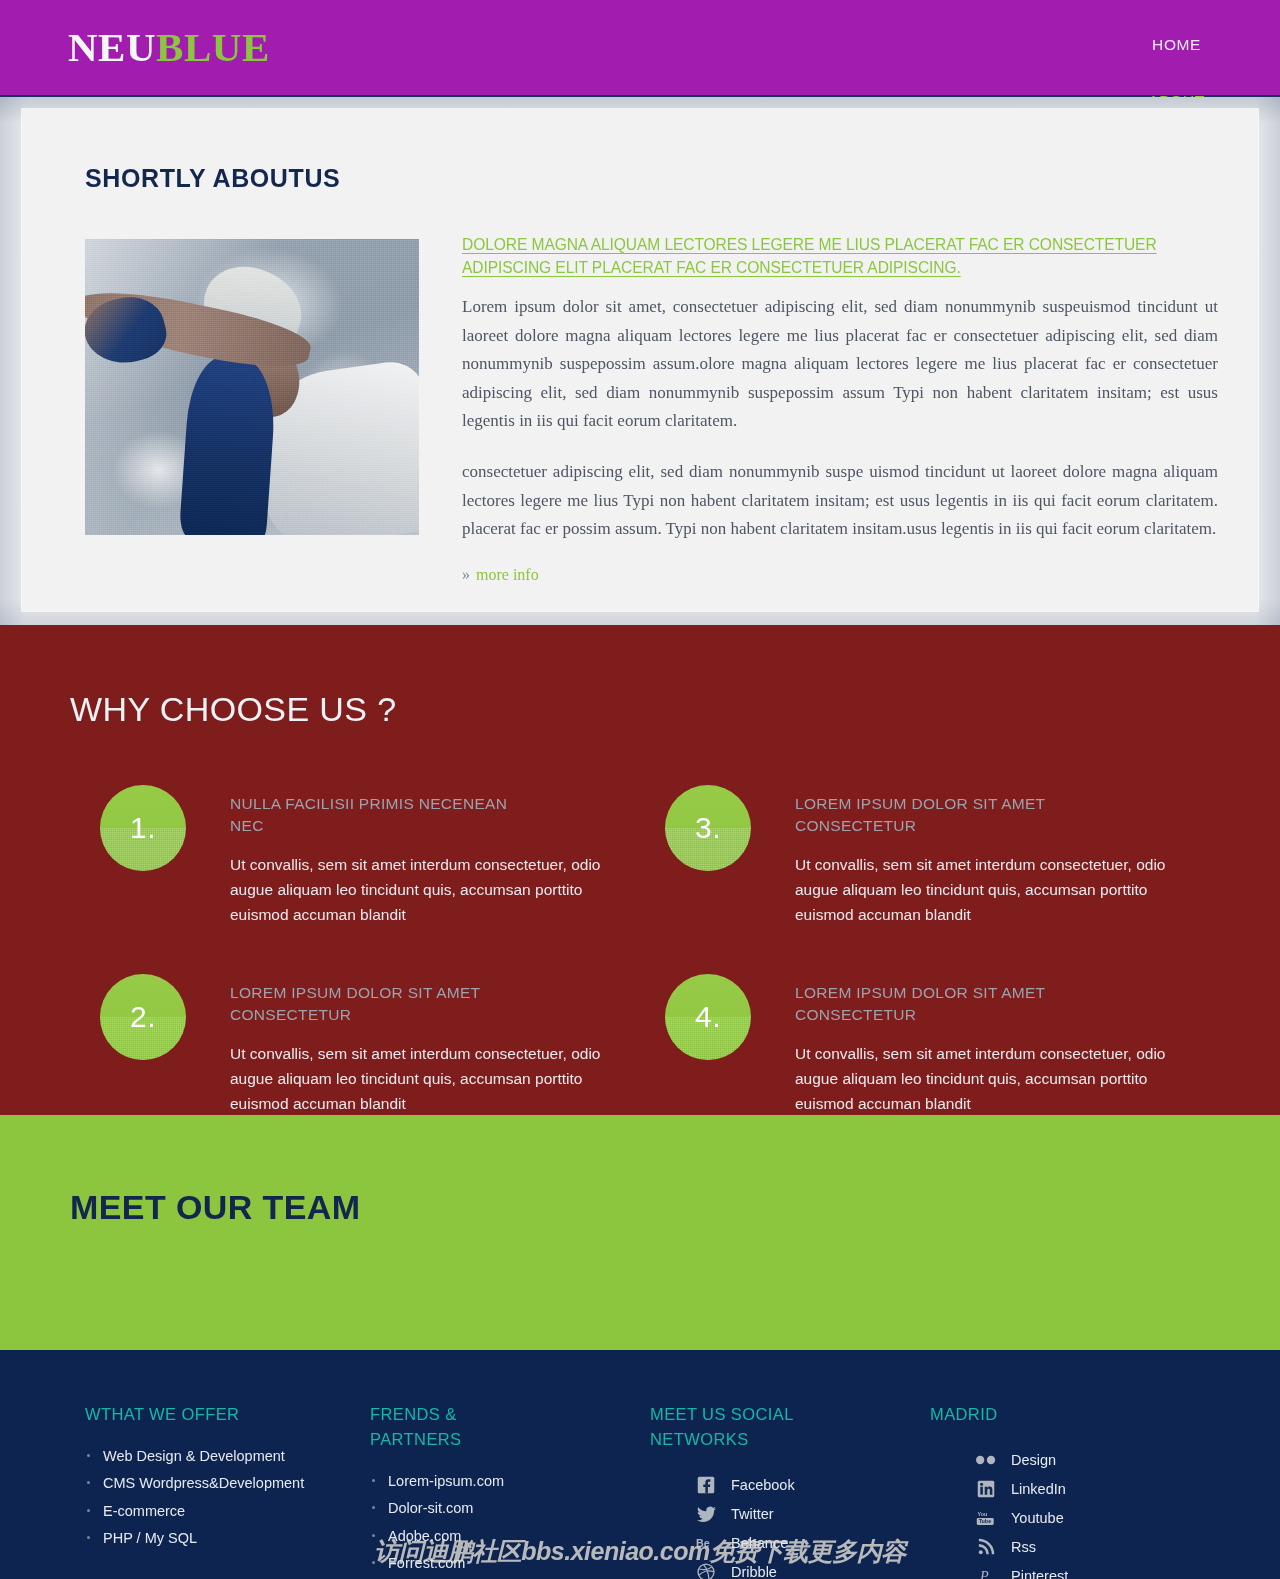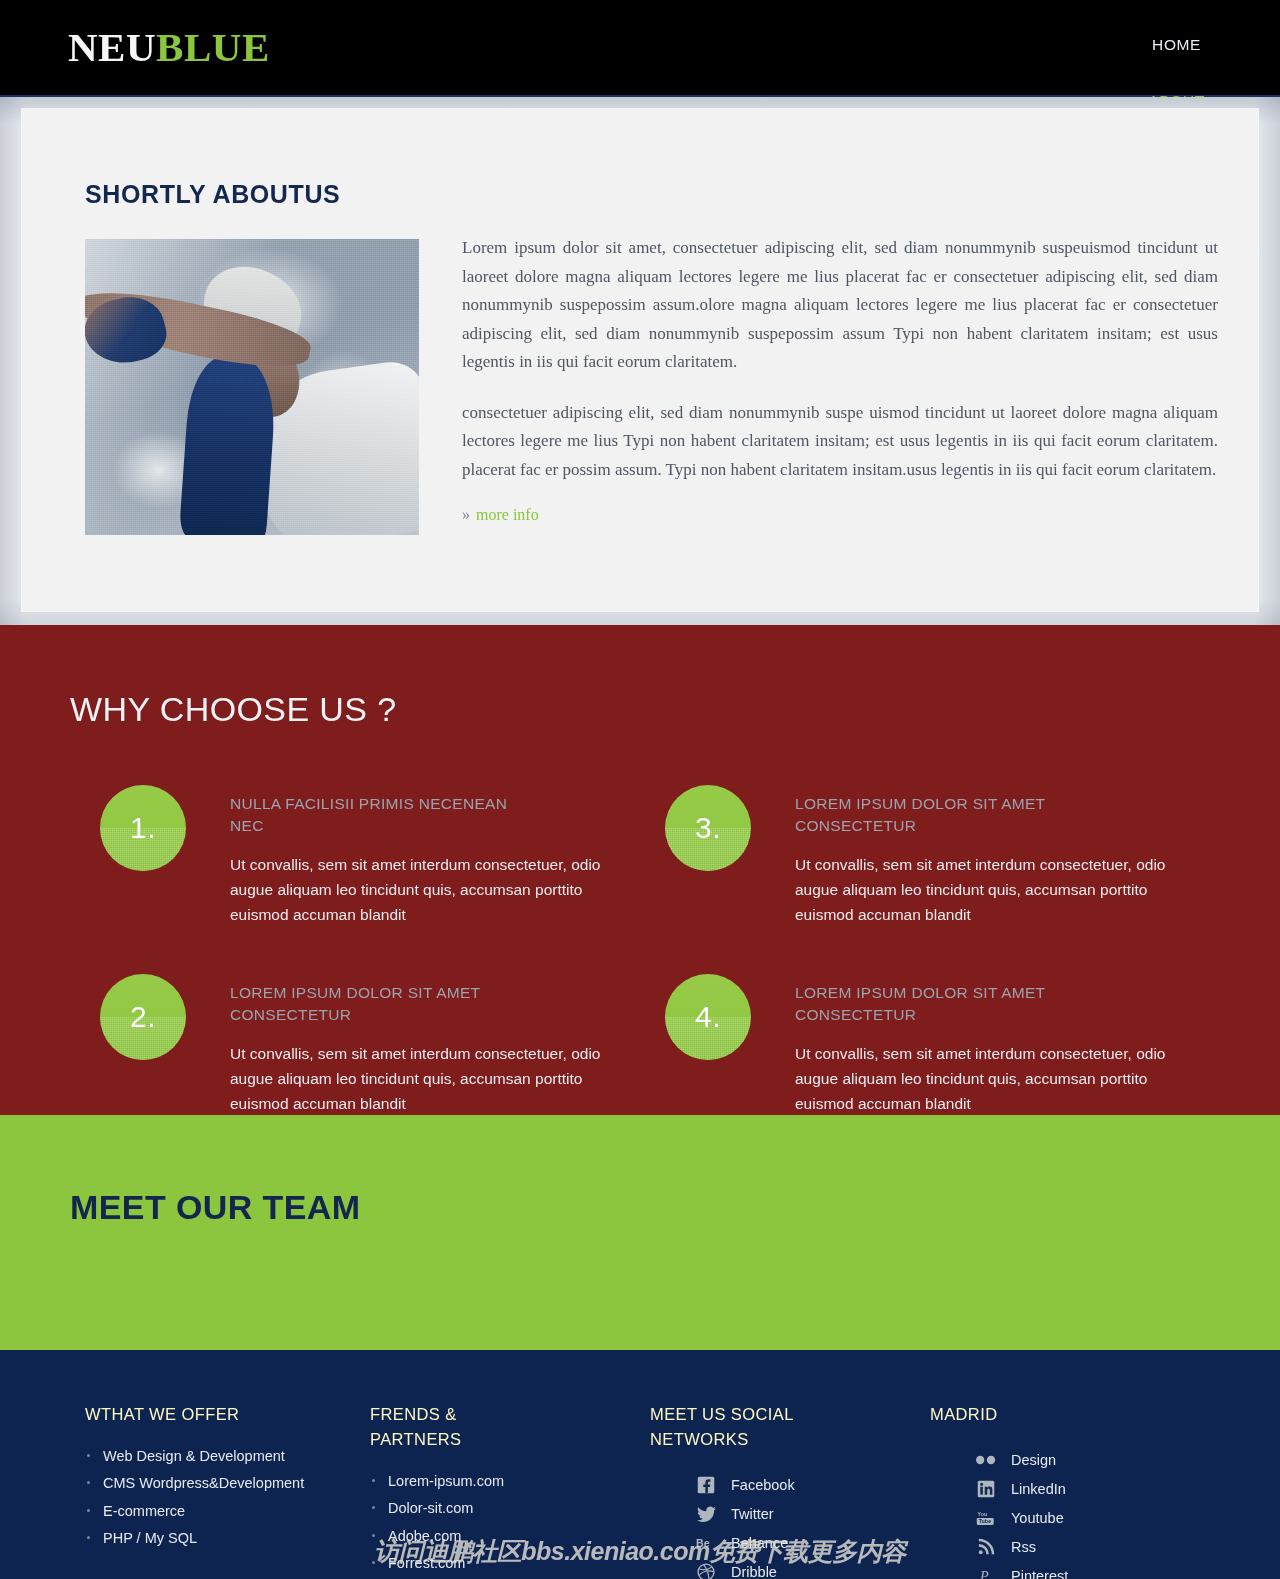--- a/index.html
+++ b/index.html
@@ -14,21 +14,21 @@
     width: 1280px;
     height: 1579px;
     position: relative;
     overflow: hidden;
     background: #0e2450;
   }
 
   
   .header {
     height: 97px;
-    background: #000000;
+    background: #a21caf;
     position: relative;
     border-bottom: 2px solid #16305f;
   }
   .logo {
     position: absolute;
     left: 68px;
     top: 27px;
     font-family: "Liberation Serif", serif;
     font-size: 41px;
     font-weight: bold;
@@ -86,21 +86,20 @@
     box-shadow: 0 0 0 1px rgba(255,255,255,0.7);
   }
   .about-title {
     position: absolute;
     left: 63px;
     top: 55px;
     font-size: 25px;
     font-weight: bold;
     color: #14284f;
     letter-spacing: 0.6px;
-    margin-top: 16px;
   }
 
   .photo {
     position: absolute;
     left: 63px;
     top: 130px;
     width: 334px;
     height: 296px;
     background:
       linear-gradient(118deg, rgba(255,255,255,0.55) 0%, rgba(255,255,255,0) 40%),
@@ -311,21 +310,21 @@
   .footer-cols {
     display: flex;
     padding-left: 85px;
   }
   .fcol { }
   .fcol.c1 { width: 285px; }
   .fcol.c2 { width: 280px; }
   .fcol.c3 { width: 280px; }
   .fcol.c4 { width: 280px; }
   .fcol h4 {
-    color: #fef9c3;
+    color: #14b8a6;
     font-size: 16.5px;
     font-weight: normal;
     letter-spacing: 0.4px;
     line-height: 1.5;
     margin-bottom: 22px;
     max-width: 180px;
   }
   .flist { list-style: none; }
   .flist li {
     color: #e6eaef;
@@ -411,20 +410,21 @@
         <div class="shoulder"></div>
         <div class="face"></div>
         <div class="neck"></div>
         <div class="hair"></div>
         <div class="arm"></div>
         <div class="hand"></div>
         <div class="dither"></div>
       </div>
 
       <div class="about-body">
+        <a href="#" class="about-heading">DOLORE MAGNA ALIQUAM LECTORES LEGERE ME LIUS PLACERAT FAC ER CONSECTETUER ADIPISCING ELIT PLACERAT FAC ER CONSECTETUER ADIPISCING.</a>
         <p class="about-p">Lorem ipsum dolor sit amet, consectetuer adipiscing elit, sed diam nonummynib suspeuismod tincidunt ut laoreet dolore magna aliquam lectores legere me lius placerat fac er consectetuer adipiscing elit, sed diam nonummynib suspepossim assum.olore magna aliquam lectores legere me lius placerat fac er consectetuer adipiscing elit, sed diam nonummynib suspepossim assum Typi non habent claritatem insitam; est usus legentis in iis qui facit eorum claritatem.</p>
         <p class="about-p">consectetuer adipiscing elit, sed diam nonummynib suspe uismod tincidunt ut laoreet dolore magna aliquam lectores legere me lius Typi non habent claritatem insitam; est usus legentis in iis qui facit eorum claritatem. placerat fac er possim assum. Typi non habent claritatem insitam.usus legentis in iis qui facit eorum claritatem.</p>
         <a href="#" class="more-info"><span class="chev">»</span><span>more info</span></a>
       </div>
     </div>
   </div>
 
   <div class="why">
     <h2 class="why-title">WHY CHOOSE US ?</h2>
     <div class="why-grid">

